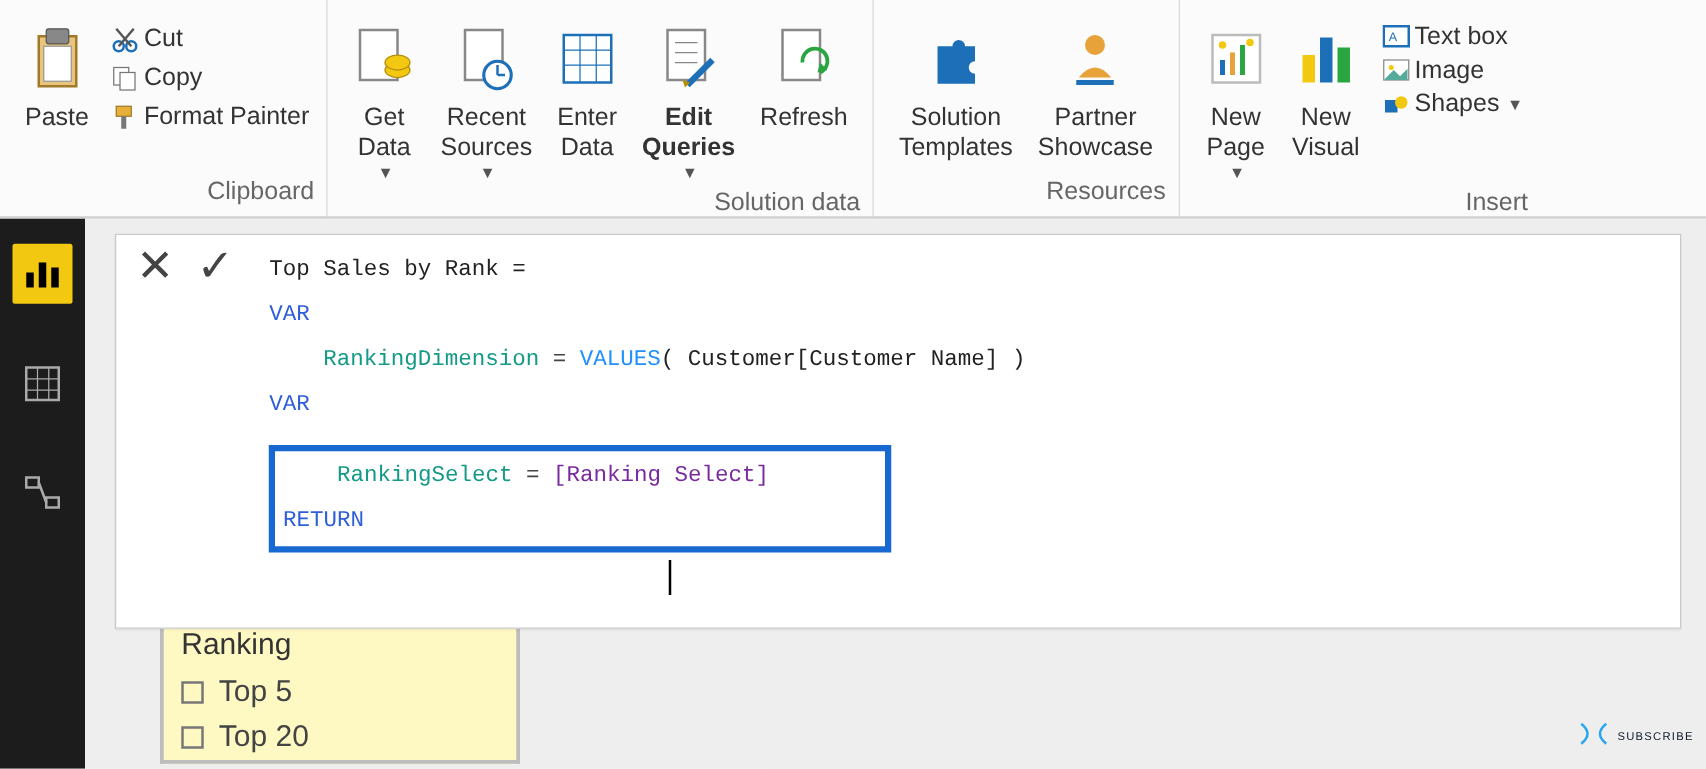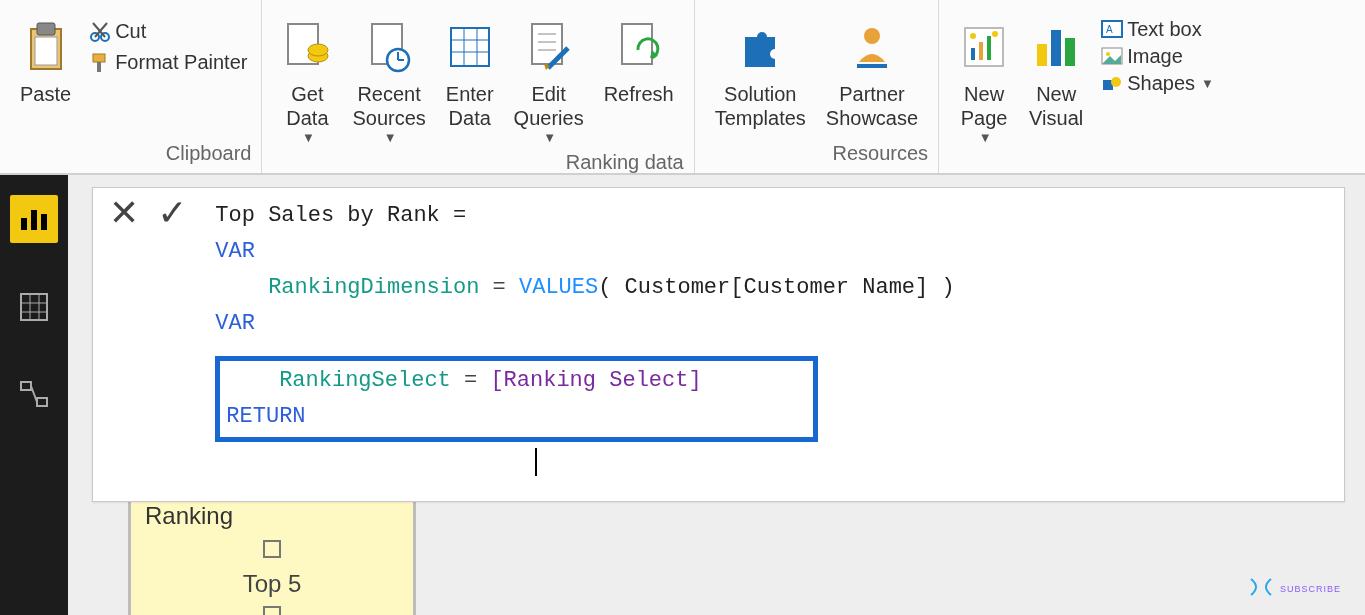--- a/index.html
+++ b/index.html
@@ -95,21 +95,21 @@
   .fb-controls {
     display:flex;
     gap:18px;
     padding:4px 16px 0 16px;
     font-size:36px;
     color:#444;
   }
   .fb-controls span{cursor:pointer;}
   .fb-code {
     font-family: Consolas, "Courier New", monospace;
-    font-size: 22px;
+    font-size: 18px;
     line-height: 36px;
     padding: 10px 12px 18px 12px;
     color:#222;
     white-space:pre;
     flex:1;
   }
   .kw-var { color:#2e5fd9; }
   .kw-return { color:#2e5fd9; }
   .ident { color:#149a86; }
   .func { color:#1e90ff; }
@@ -158,23 +158,23 @@
     display:flex; justify-content:flex-end; gap:14px;
     background:#fff;
     padding:6px 10px;
     border:3px solid #bdbdbd;
     border-bottom:1px solid #d8d8d8;
     margin:-3px -3px 0 -3px;
     font-size:22px;
     color:#555;
   }
   .slicer-title{ font-size:24px; color:#333; padding:8px 14px 6px 14px;}
-  .slicer-item{ display:flex; align-items:center; gap:12px; padding:4px 14px; font-size:24px; color:#444;flex-direction:column;}
+  .slicer-item{ display:flex; align-items:center; gap:12px; padding:4px 14px; font-size:24px; color:#444;}
   .slicer-item .box{ width:18px; height:18px; border:2px solid #777;}
-  .watermark{ position:absolute; right:24px; bottom:18px; color:#8b5cf6; font-size:18px;}
+  .watermark{ position:absolute; right:10px; bottom:18px; color:#0f172a; font-size:18px;}
 </style>
 </head>
 <body>
 
 <div class="ribbon">
 
   <div class="ribbon-group">
     <div class="rg-body">
       <div class="big-btn">
         <div class="icon-slot">
@@ -190,20 +190,29 @@
         <div class="small-row">
           <span class="si">
             <svg width="22" height="22">
                 <circle cx="6" cy="16" r="4" fill="none" stroke="#1d70b8" stroke-width="2"></circle>
                 <circle cx="16" cy="16" r="4" fill="none" stroke="#1d70b8" stroke-width="2"></circle>
                 <line x1="6" y1="16" x2="18" y2="2" stroke="#555" stroke-width="2"></line>
                 <line x1="16" y1="16" x2="4" y2="2" stroke="#555" stroke-width="2"></line>
               </svg>
           </span>
           <span>Cut</span>
+        </div>
+        <div class="small-row">
+          <span class="si">
+            <svg width="22" height="22">
+                <rect x="2" y="2" width="12" height="14" fill="#fff" stroke="#777"></rect>
+                <rect x="7" y="6" width="12" height="14" fill="#fff" stroke="#777"></rect>
+              </svg>
+          </span>
+          <span>Copy</span>
         </div>
         <div class="small-row">
           <span class="si">
             <svg width="22" height="22">
                 <rect x="4" y="2" width="12" height="8" fill="#e8b03a" stroke="#a07a2a"></rect>
                 <rect x="8" y="10" width="4" height="10" fill="#777"></rect>
               </svg>
           </span>
           <span>Format Painter</span>
         </div>
@@ -256,36 +265,36 @@
         <div class="icon-slot">
           <svg width="50" height="54">
               <rect x="8" y="4" width="30" height="40" fill="#fff" stroke="#888" stroke-width="2"></rect>
               <line x1="14" y1="14" x2="32" y2="14" stroke="#888"></line>
               <line x1="14" y1="22" x2="32" y2="22" stroke="#888"></line>
               <line x1="14" y1="30" x2="32" y2="30" stroke="#888"></line>
               <line x1="24" y1="48" x2="44" y2="28" stroke="#1d70b8" stroke-width="5"></line>
               <polygon points="22,50 26,46 20,44" fill="#c08a00"></polygon>
             </svg>
         </div>
-        <div class="lbl" style="white-space:pre;">Edit
+        <div class="lbl" style="white-space:pre;font-weight:bold;">Edit
 Queries</div>
         <span class="dd">▼</span>
       </div>
       <div class="big-btn">
         <div class="icon-slot">
           <svg width="50" height="54">
               <rect x="8" y="4" width="30" height="40" fill="#fff" stroke="#888" stroke-width="2"></rect>
               <path d="M 24 30 A 10 10 0 1 1 38 38" fill="none" stroke="#2aa640" stroke-width="3"></path>
               <polygon points="38,30 44,36 36,38" fill="#2aa640"></polygon>
             </svg>
         </div>
         <div class="lbl">Refresh</div>
       </div>
     </div>
-    <div class="rg-label">Ranking data</div>
+    <div class="rg-label">Solution data</div>
   </div>
 
   <div class="ribbon-group">
     <div class="rg-body">
       <div class="big-btn">
         <div class="icon-slot">
           <svg width="50" height="50">
               <path d="M10 15 h12 a5 5 0 0 1 10 0 h8 v12 a5 5 0 0 0 0 10 v8 h-30 z" fill="#1d70b8"></path>
             </svg>
         </div>
@@ -360,20 +369,21 @@
             <svg width="22" height="20">
                 <rect x="2" y="6" width="10" height="10" fill="#1d70b8"></rect>
                 <circle cx="15" cy="8" r="5" fill="#f2c811"></circle>
               </svg>
           </span>
           <span>Shapes</span>
           <span class="dd" style="margin-left:4px;">▼</span>
         </div>
       </div>
     </div>
+    <div class="rg-label">Insert</div>
   </div>
 </div>
 
 <div class="left-nav">
   <div class="nav-item active">
     <svg width="30" height="30">
         <rect x="2" y="14" width="6" height="12" fill="#000"></rect>
         <rect x="12" y="6" width="6" height="20" fill="#000"></rect>
         <rect x="22" y="10" width="6" height="16" fill="#000"></rect>
       </svg>

